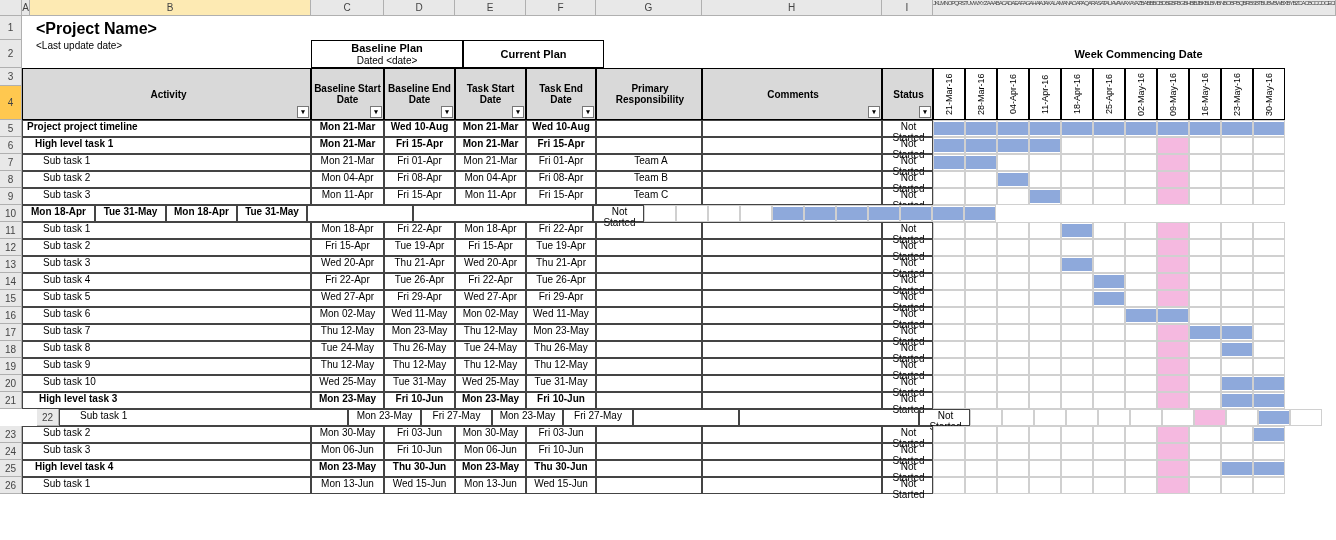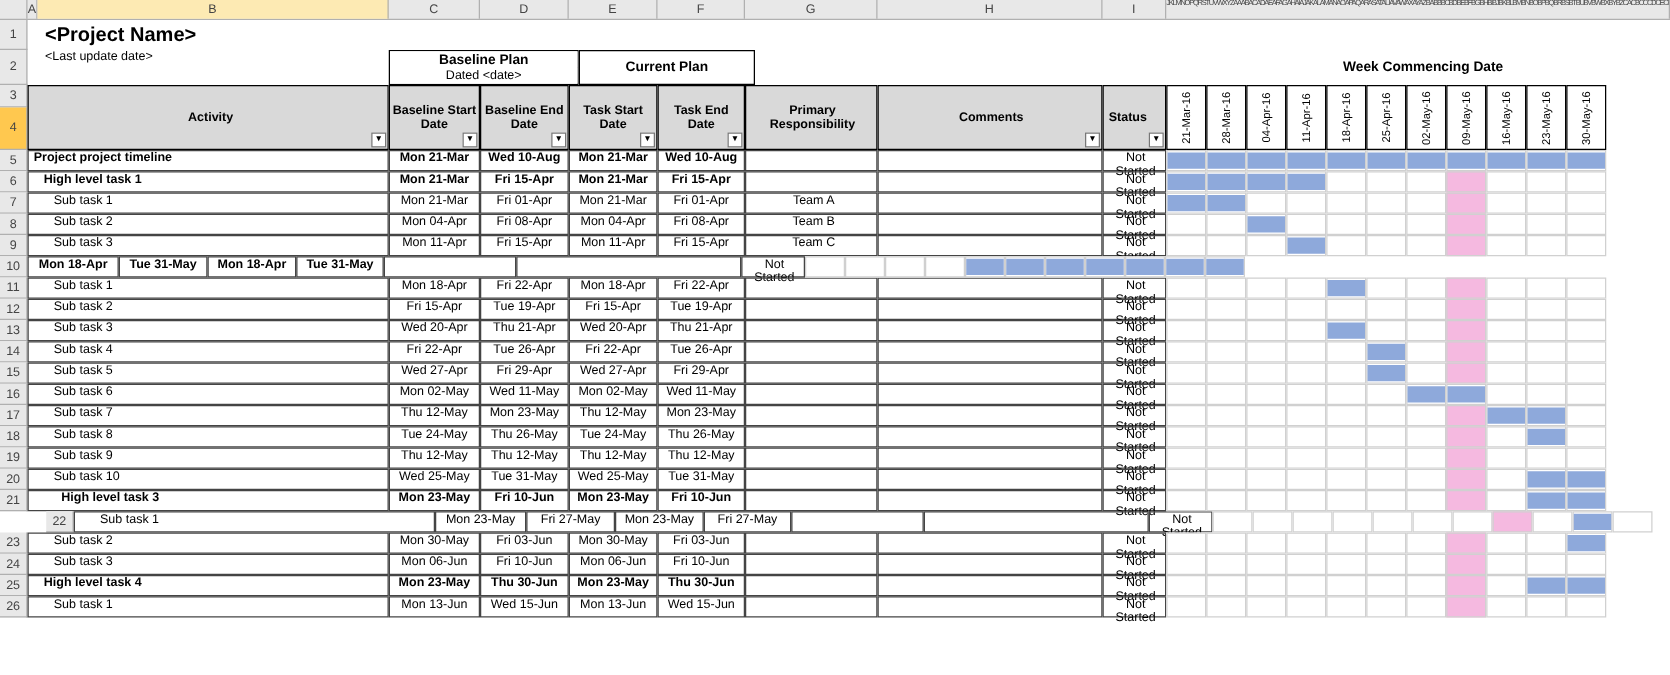--- a/index.html
+++ b/index.html
@@ -219,21 +219,21 @@
         <span>Task End Date</span>
         <div class="filter-btn">▾</div>
       </div>
     <div class="colhead col-g" style="justify-content:flex-start;padding-left:4px;">
         <span>Primary Responsibility</span>
       </div>
     <div class="colhead col-h" style="justify-content:center;padding-left:4px;">
         <span>Comments</span>
         <div class="filter-btn">▾</div>
       </div>
-    <div class="colhead col-i" style="justify-content:flex-start;padding-left:4px;">
+    <div class="colhead col-i" style="justify-content:center;padding-left:4px;">
         <span>Status</span>
         <div class="filter-btn">▾</div>
       </div>
     <div id="week-headers" style="display:flex;flex:1;">
         <div class="week-label col-week">21-Mar-16</div>
         <div class="week-label col-week">28-Mar-16</div>
         <div class="week-label col-week">04-Apr-16</div>
         <div class="week-label col-week">11-Apr-16</div>
         <div class="week-label col-week">18-Apr-16</div>
         <div class="week-label col-week">25-Apr-16</div>
@@ -666,21 +666,21 @@
         <div class="gantt-cell col-week"></div>
         <div class="gantt-cell col-week">
           <div class="gantt-bar"></div>
         </div>
         <div class="gantt-cell col-week">
           <div class="gantt-bar"></div>
         </div>
       </div>
       <div class="row" style="height: 17px;">
         <div class="row-header">21</div>
-        <div class="activity-cell bold" style="width: 289px; padding-left: 26px;">High level task 3</div>
+        <div class="activity-cell bold" style="width: 289px; padding-left: 16px;">High level task 3</div>
         <div class="data-cell bold col-c">Mon 23-May</div>
         <div class="data-cell bold col-d">Fri 10-Jun</div>
         <div class="data-cell bold col-e">Mon 23-May</div>
         <div class="data-cell bold col-f">Fri 10-Jun</div>
         <div class="data-cell col-g" style="justify-content: flex-start; padding-left: 4px;"></div>
         <div class="data-cell col-h"></div>
         <div class="data-cell col-i" style="justify-content: flex-start; padding-left: 2px;">Not Started</div>
         <div class="gantt-cell col-week"></div>
         <div class="gantt-cell col-week"></div>
         <div class="gantt-cell col-week"></div>

